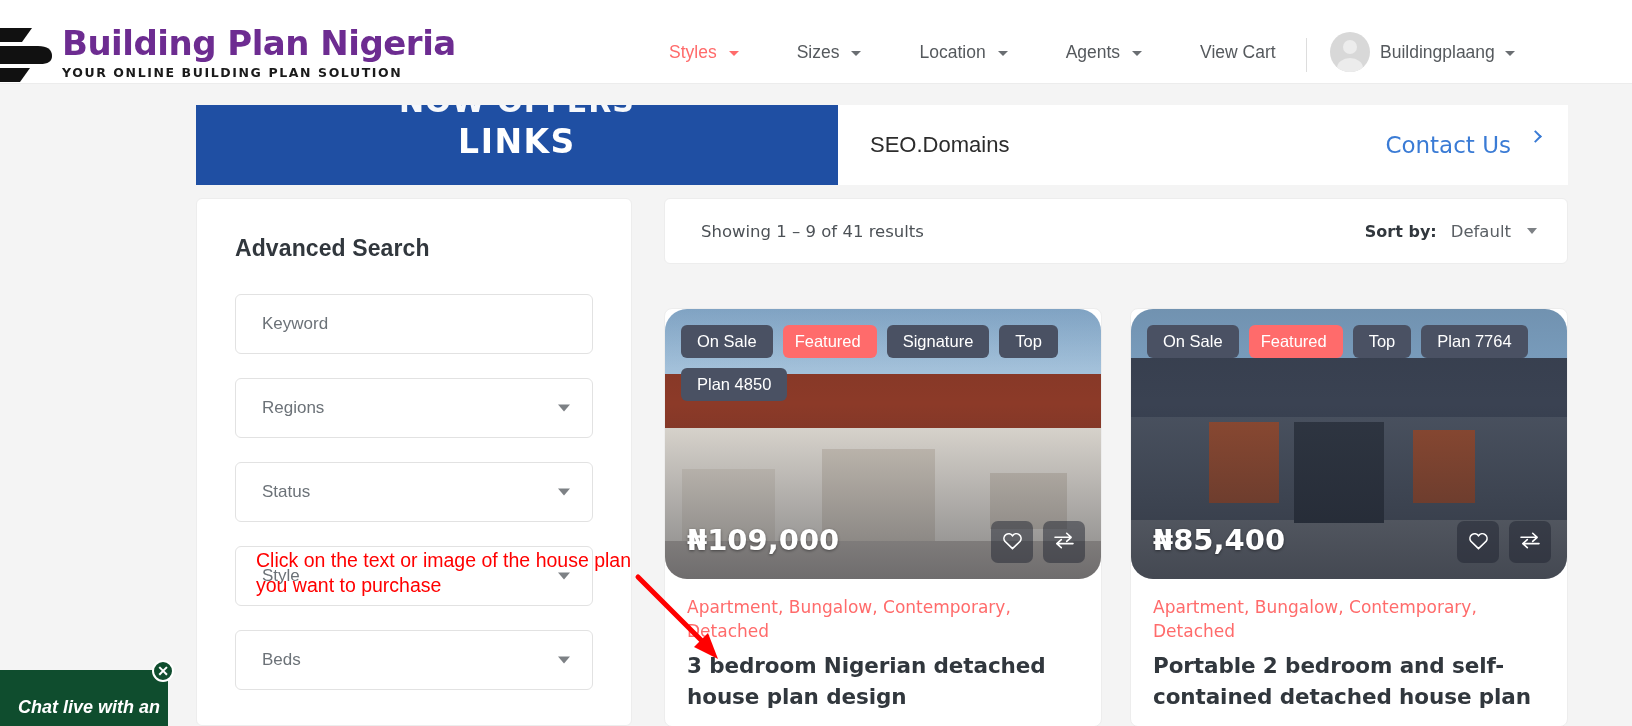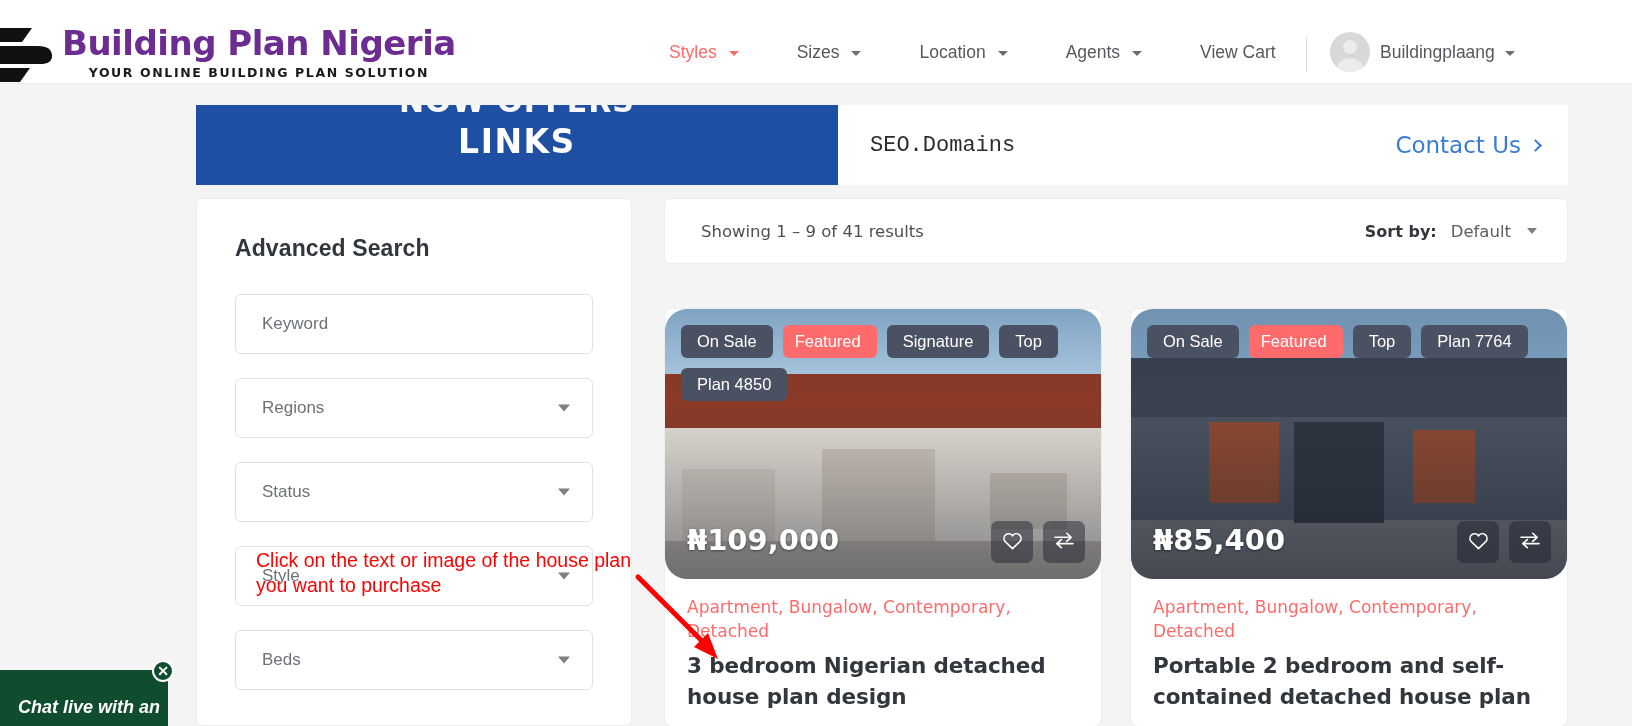--- a/index.html
+++ b/index.html
@@ -9,21 +9,21 @@
     background: #f4f4f4;
     font-family: "Liberation Sans", sans-serif;
     -webkit-font-smoothing: antialiased;
   }
   #page { position: relative; width: 1632px; height: 726px; background: #f4f4f4; }
 
   
   .topnav {
     position: absolute; top: 0; left: 0; width: 1632px; height: 84px;
     background: #ffffff; border-bottom: 1px solid #ececec;
-    display: flex; align-items: center; text-align: center;
+    display: flex; align-items: center;
   }
   .logo-wrap { position: absolute; left: -8px; top: 24px; display: flex; align-items: flex-start; }
   .logo-mark { width: 62px; height: 58px; position: relative; flex: none; }
   .logo-text-block { margin-left: 8px; margin-top: 2px; }
   .logo-title {
     font-family: "DejaVu Sans", sans-serif;
     font-size: 34px; font-weight: 700; letter-spacing: -0.5px;
     color: #6d2c91; line-height: 1; white-space: nowrap;
   }
   .logo-sub {
@@ -93,25 +93,25 @@
     font-family: "DejaVu Sans", sans-serif;
     color: #ffffff; font-size: 33px; font-weight: 700;
     letter-spacing: 1.5px; margin-top: 3px;
   }
   .banner-white {
     flex: 1; height: 80px; background: #ffffff;
     display: flex; align-items: center; justify-content: space-between;
     padding: 0 28px 0 32px;
   }
   .banner-domain {
-    font-family: Liberation Mono, monospace;
+    font-family: Liberation Sans, sans-serif;
     font-size: 22px; color: #2c2c2c;
   }
   .banner-contact {
-    display: flex; align-items: center; gap: 10px;
+    display: flex; align-items: flex-start; gap: 20px;
     font-family: "DejaVu Sans", sans-serif;
     font-size: 23px; color: #3a7bd5; cursor: pointer;
   }
   .chev-right {
     width: 9px; height: 9px; border-right: 2.5px solid #3a7bd5;
     border-top: 2.5px solid #3a7bd5; transform: rotate(45deg);
     display: inline-block; position: relative; top: 0px;
   }
 
   

